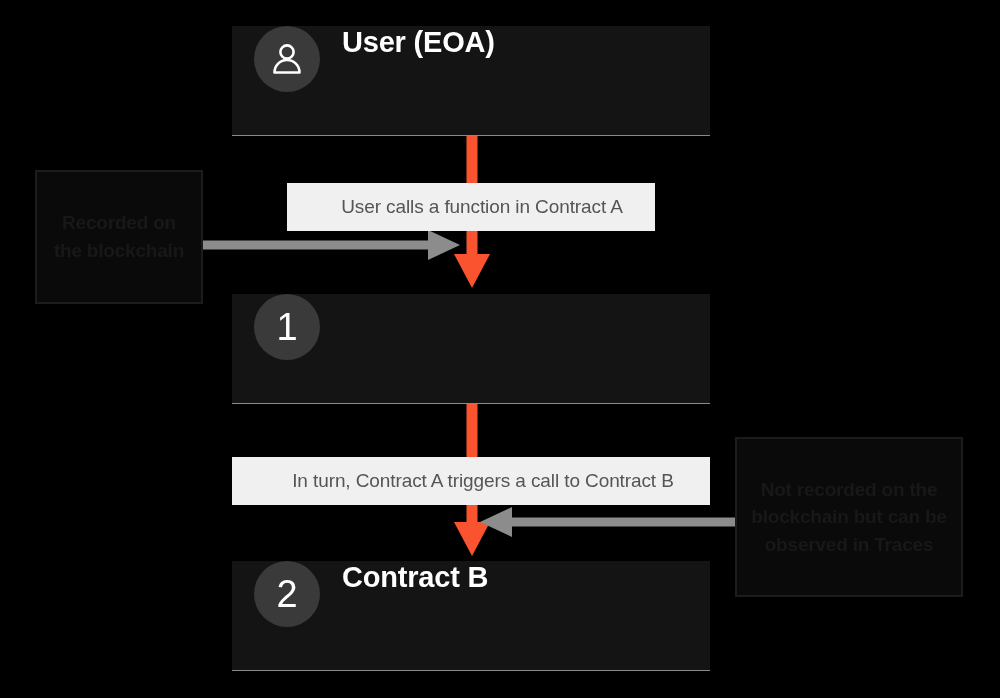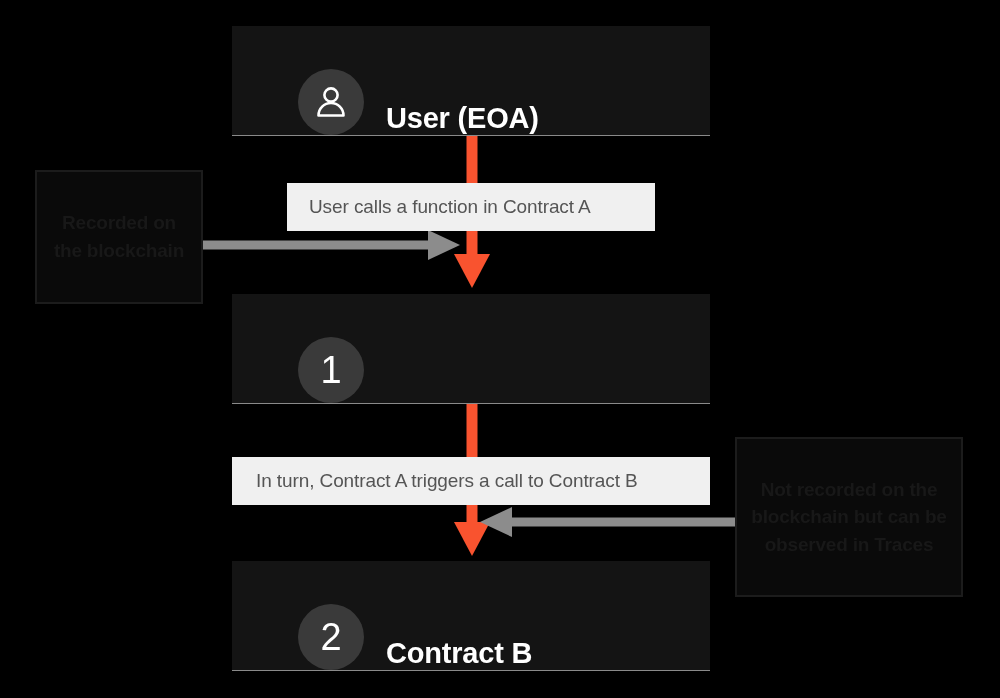--- a/index.html
+++ b/index.html
@@ -21,23 +21,22 @@
   
   .node-card {
     position: absolute;
     left: 232px;
     width: 478px;
     height: 110px;
     background: #141414;
     border-bottom: 1.5px solid #8a8a8a;
     box-sizing: border-box;
     display: flex;
-    align-items: flex-end;
+    align-items: flex-start;
     z-index: 3;
-    padding-left: 44px;
   }
   .node-badge {
     width: 66px;
     height: 66px;
     border-radius: 50%;
     background: #3a3a3a;
     margin-left: 22px;
     margin-right: 22px;
     flex: 0 0 auto;
     display: flex;
@@ -66,20 +65,21 @@
 
   
   .step-label {
     position: absolute;
     background: #f0f0f0;
     height: 48px;
     display: flex;
     align-items: center;
     z-index: 4;
     box-sizing: border-box;
+    justify-content: center;
   }
   .step-label span {
     font-size: 19px;
     color: #555555;
     white-space: nowrap;
     letter-spacing: -0.1px;
   }
   #step-label-1 {
     left: 287px;
     top: 183px;

